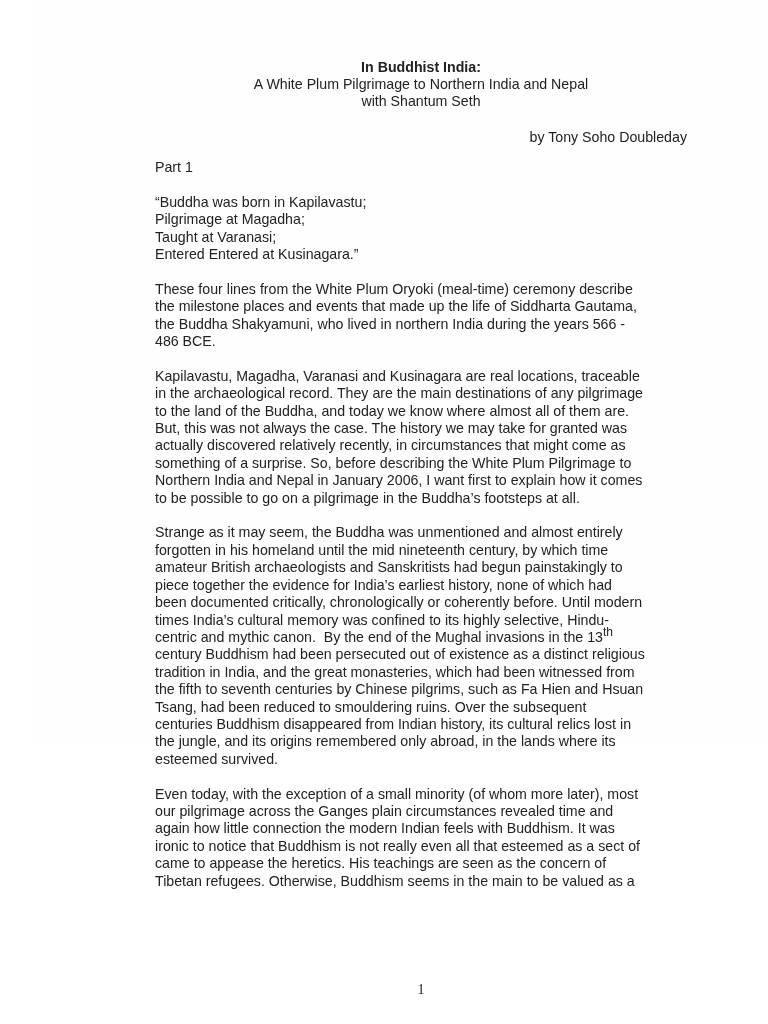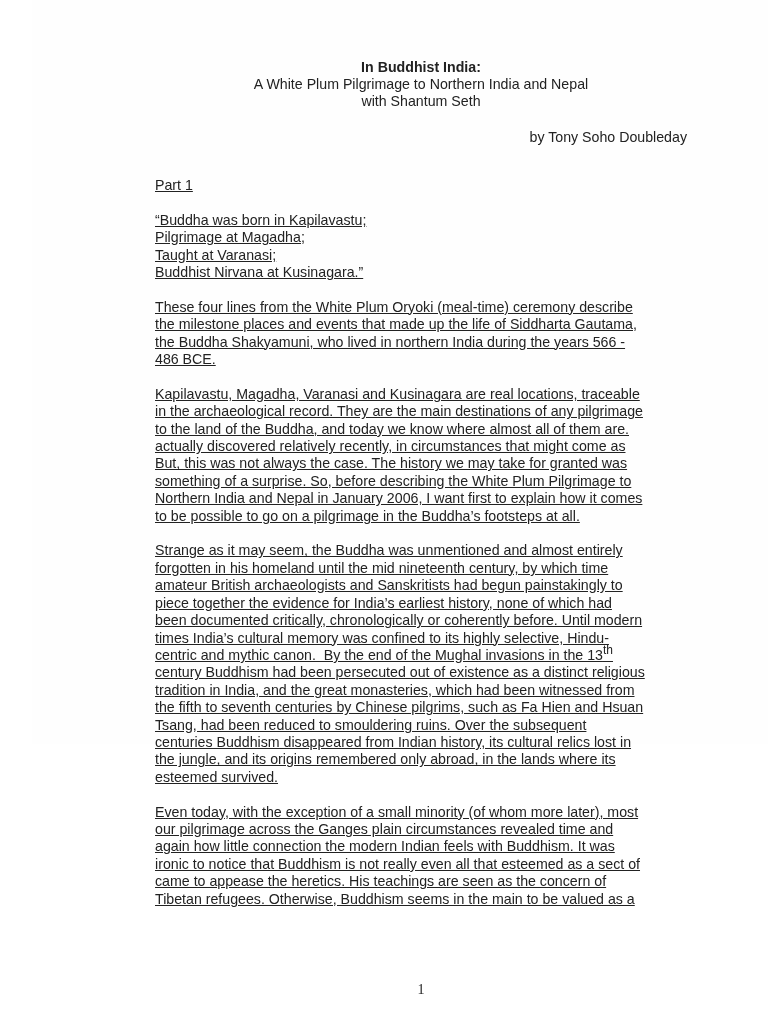--- a/index.html
+++ b/index.html
@@ -4,21 +4,21 @@
 <style>
   html, body { margin: 0; padding: 0; background: #ffffff; }
   body {
     width: 768px; height: 1024px; position: relative; overflow: hidden;
     font-family: "Liberation Sans", sans-serif; color: #222222;
   }
   .page { position: absolute; left: 0; top: 0; width: 768px; height: 744px; background: #fefefe; margin-left: 32px; }
   .title-block { position: absolute; left: 0; top: 59px; width: 778px; text-align: center; font-size: 14.2px; line-height: 17px; }
   .title-main { font-weight: bold; }
   .byline { position: absolute; right: 113px; top: 129px; font-size: 14.2px; padding-left: 48px; }
-  .body { position: absolute; left: 123px; top: 177px; width: 560px; font-size: 14.2px; line-height: 17.4px; text-decoration: underline; }
+  .body { position: absolute; left: 123px; top: 159px; width: 560px; font-size: 14.2px; line-height: 17.4px; }
   .line { white-space: pre; display: block; }
   .para { margin: 0 0 17.4px 0; }
   sup { font-size: 12px; line-height: 0; vertical-align: 6px; }
   .page-number { position: absolute; left: 0; width: 778px; top: 982px; text-align: center; font-family: "Liberation Serif", serif; font-size: 14px; }
 </style>
 </head>
 <body>
 
 <div class="page">
 
@@ -30,36 +30,36 @@
 
   <div class="byline">by Tony Soho Doubleday</div>
 
   <div class="body">
     <div class="para">Part 1</div>
 
     <div class="para">
       <span class="line">“Buddha was born in Kapilavastu;</span>
       <span class="line">Pilgrimage at Magadha;</span>
       <span class="line">Taught at Varanasi;</span>
-      <span class="line">Buddhist Nirvana at Kusinagara.”</span>
+      <span class="line">Entered Entered at Kusinagara.”</span>
     </div>
 
     <div class="para">
       <span class="line">These four lines from the White Plum Oryoki (meal-time) ceremony describe</span>
       <span class="line">the milestone places and events that made up the life of Siddharta Gautama,</span>
       <span class="line">the Buddha Shakyamuni, who lived in northern India during the years 566 -</span>
       <span class="line">486 BCE.</span>
     </div>
 
     <div class="para">
       <span class="line">Kapilavastu, Magadha, Varanasi and Kusinagara are real locations, traceable</span>
       <span class="line">in the archaeological record. They are the main destinations of any pilgrimage</span>
       <span class="line">to the land of the Buddha, and today we know where almost all of them are.</span>
+      <span class="line">But, this was not always the case. The history we may take for granted was</span>
       <span class="line">actually discovered relatively recently, in circumstances that might come as</span>
-      <span class="line">But, this was not always the case. The history we may take for granted was</span>
       <span class="line">something of a surprise. So, before describing the White Plum Pilgrimage to</span>
       <span class="line">Northern India and Nepal in January 2006, I want first to explain how it comes</span>
       <span class="line">to be possible to go on a pilgrimage in the Buddha’s footsteps at all.</span>
     </div>
 
     <div class="para">
       <span class="line">Strange as it may seem, the Buddha was unmentioned and almost entirely</span>
       <span class="line">forgotten in his homeland until the mid nineteenth century, by which time</span>
       <span class="line">amateur British archaeologists and Sanskritists had begun painstakingly to</span>
       <span class="line">piece together the evidence for India’s earliest history, none of which had</span>

